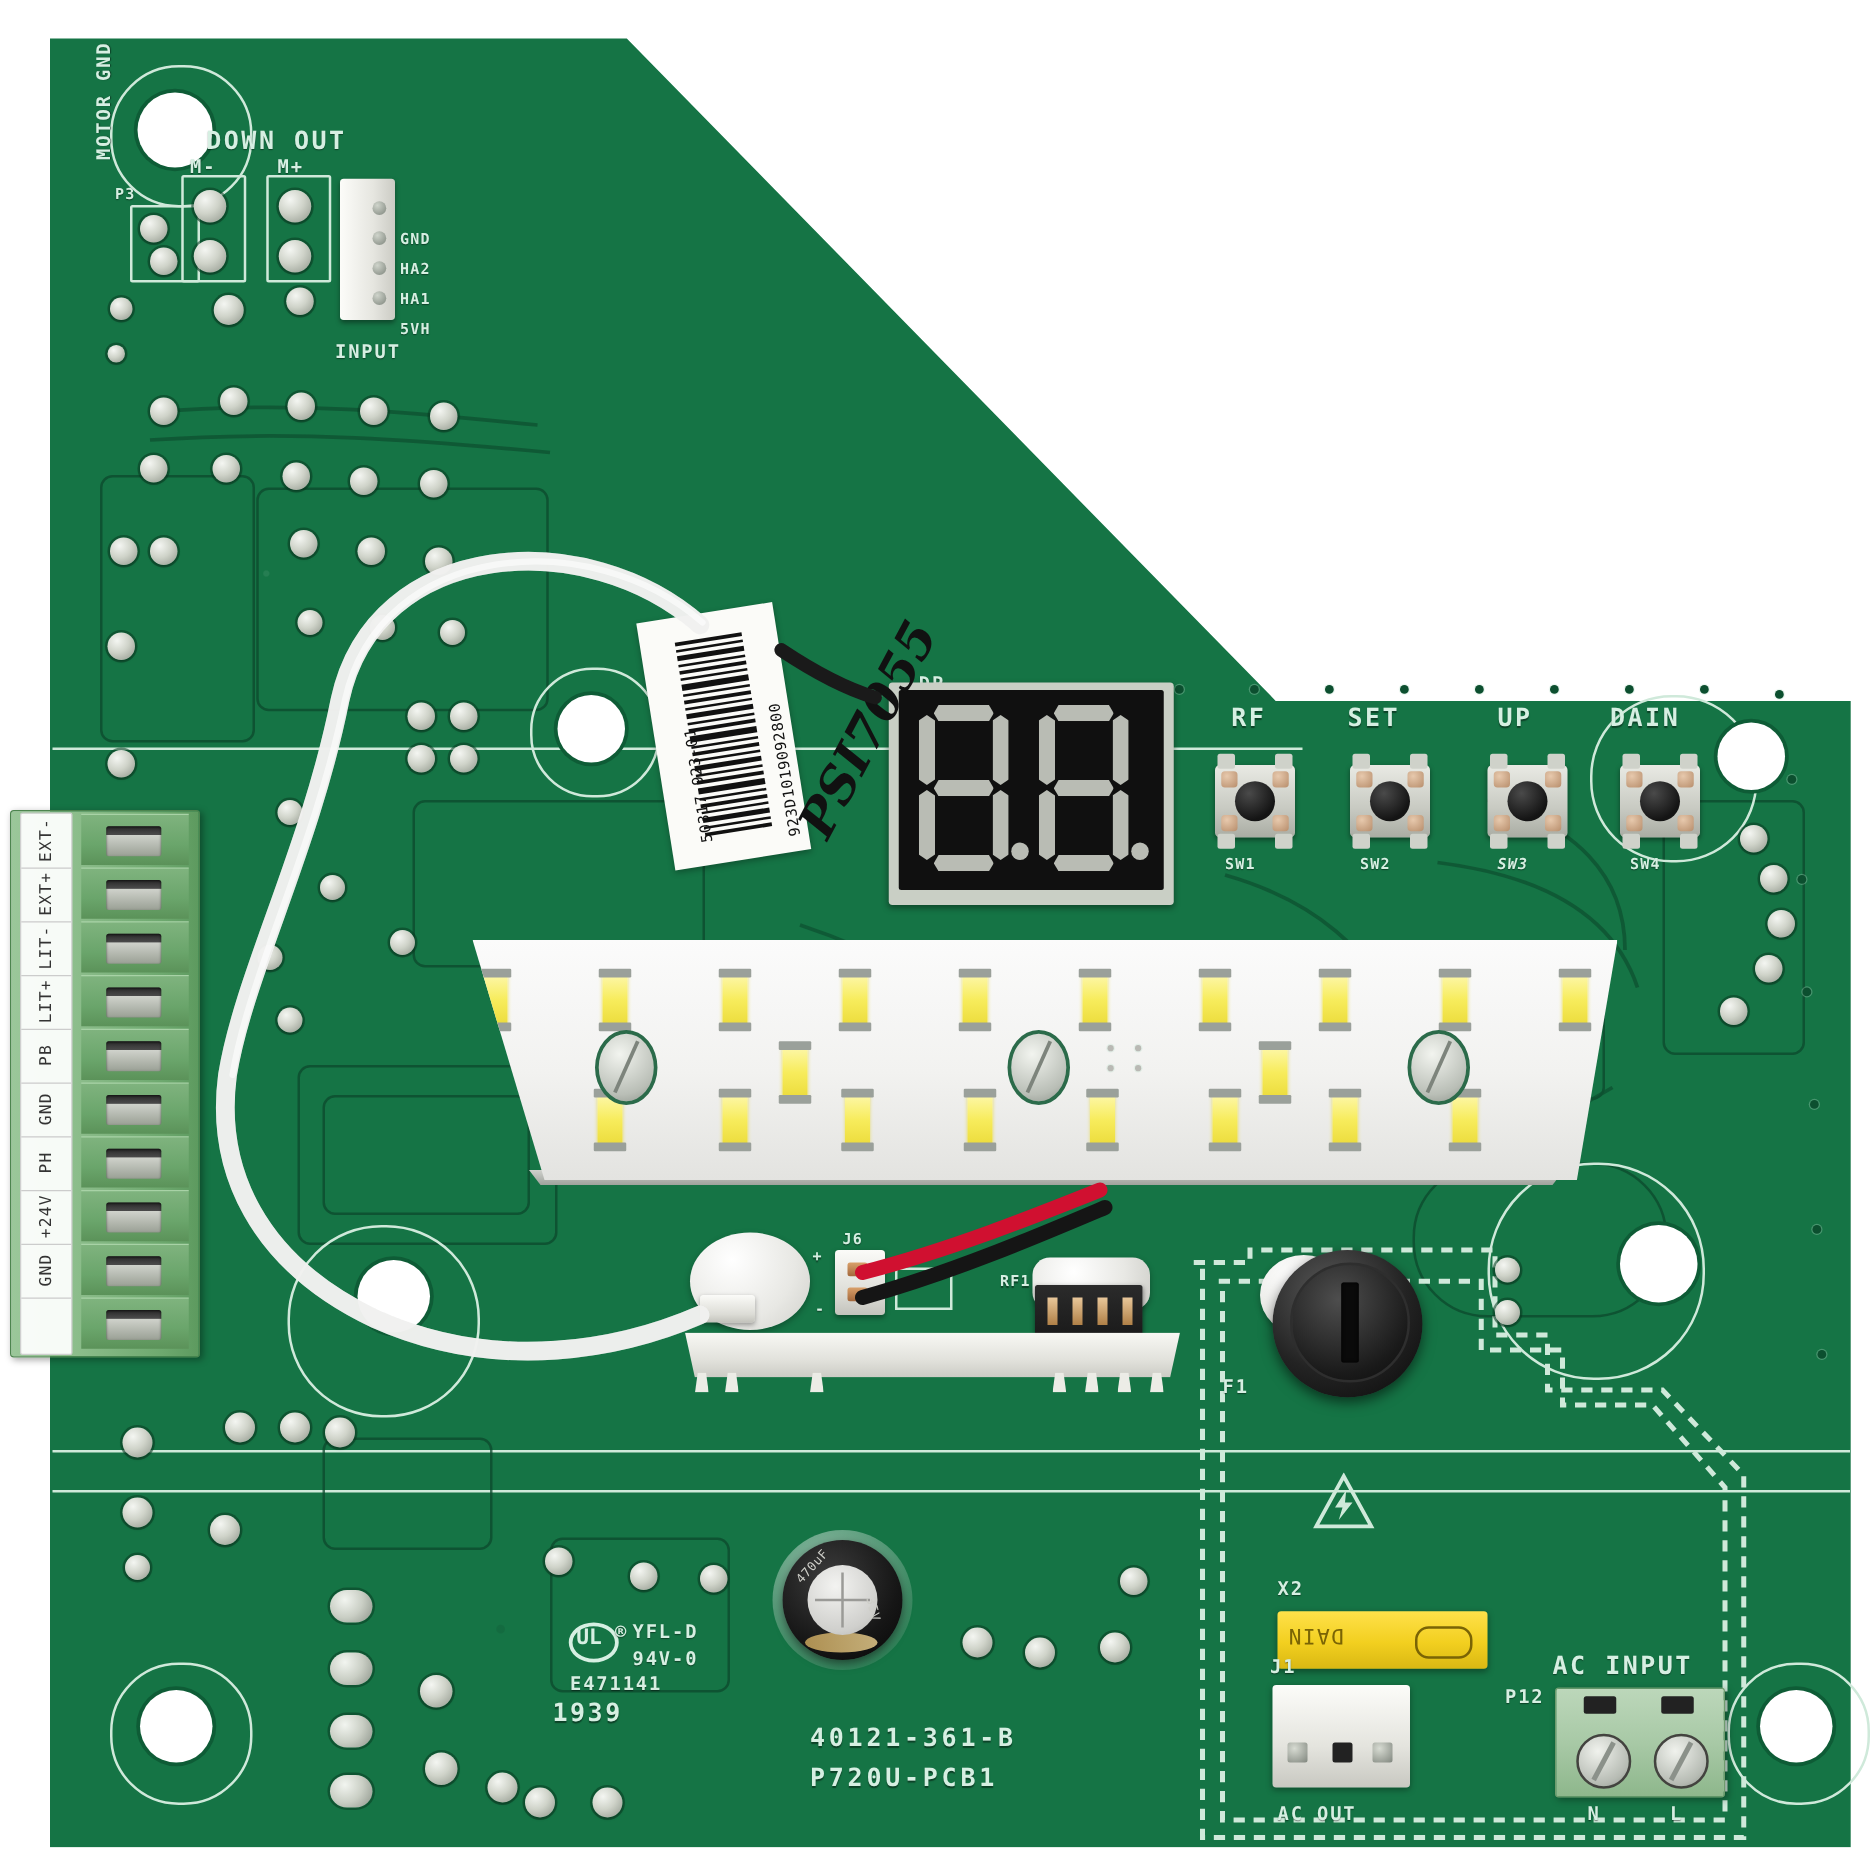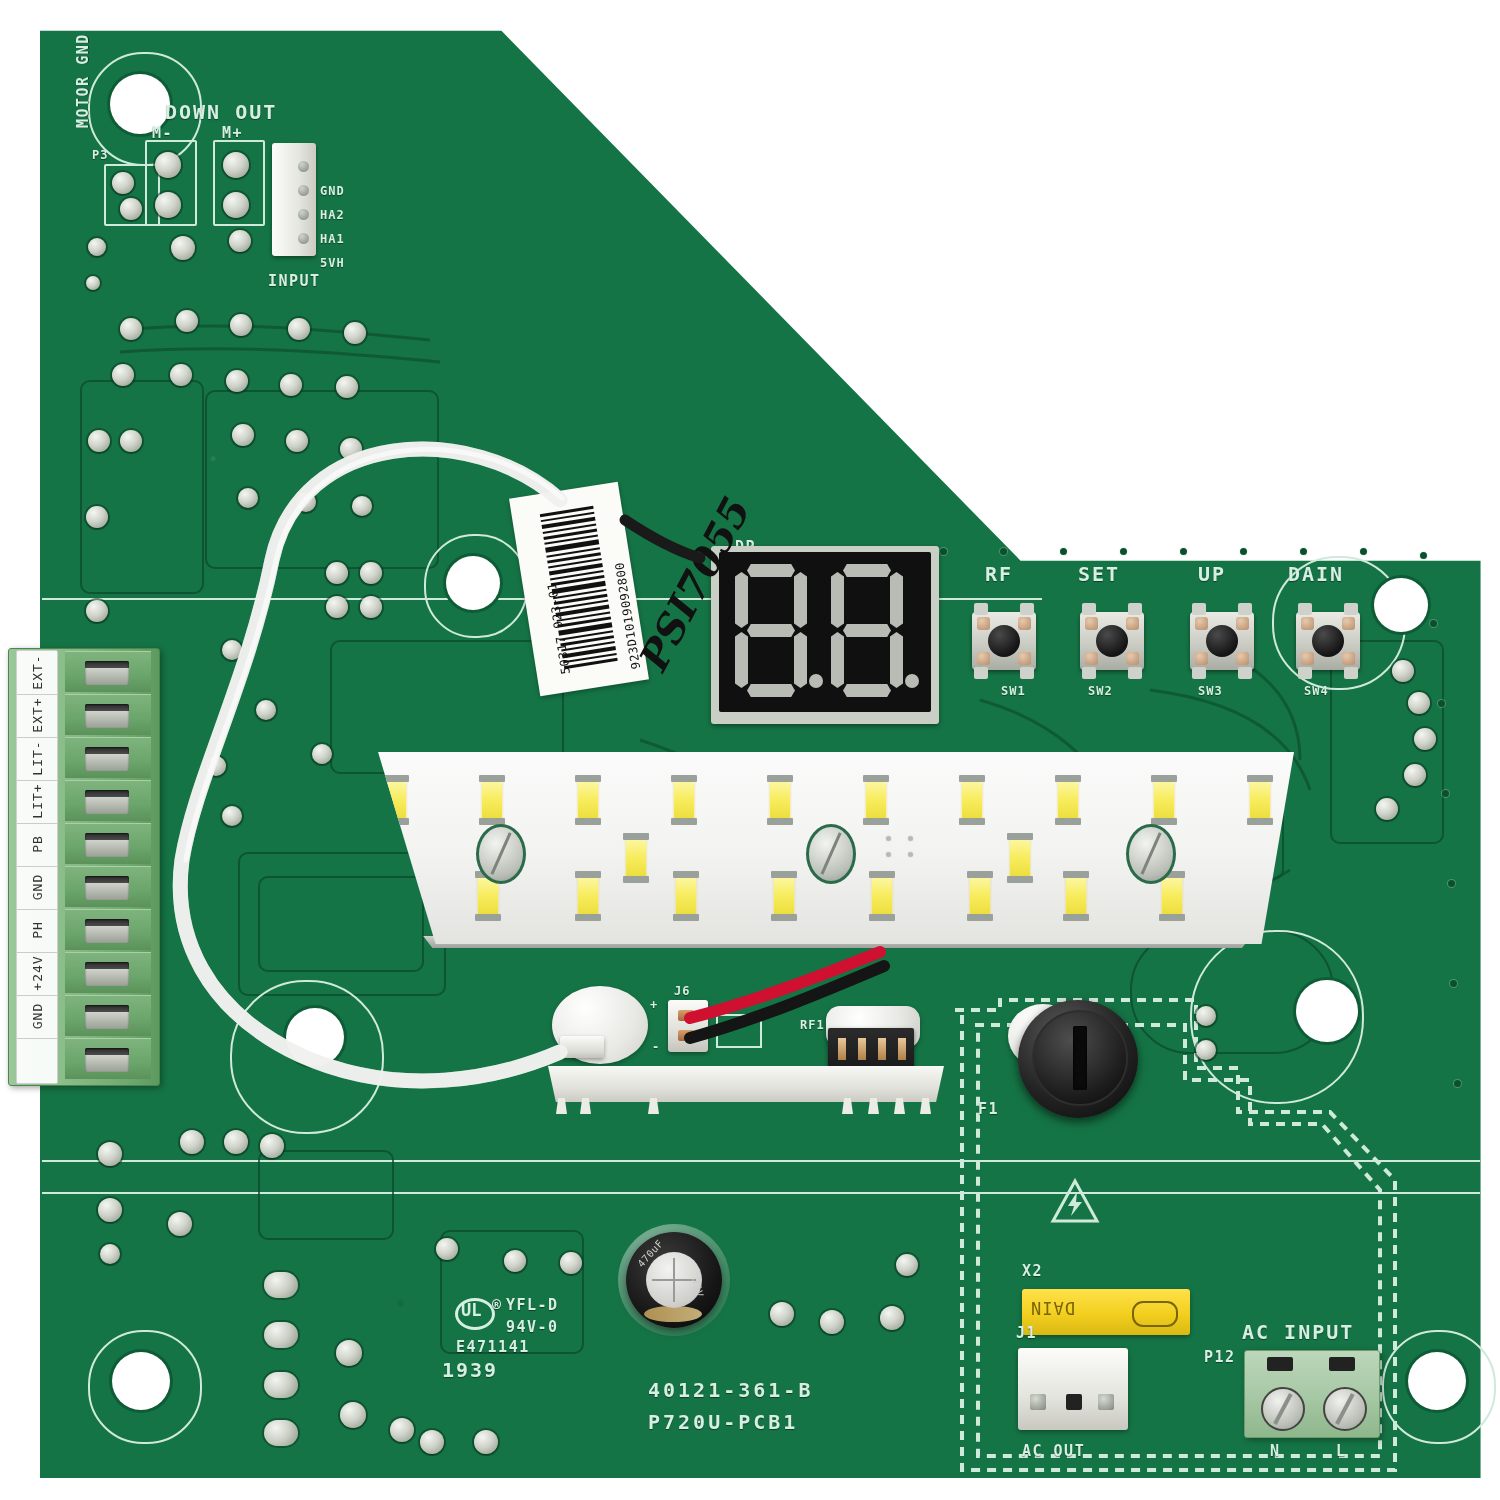--- a/index.html
+++ b/index.html
@@ -513,21 +513,21 @@
     <div class="leg lt"></div>
       <div class="leg rt"></div>
     <div class="leg lb"></div>
       <div class="leg rb"></div>
     <div class="tp tl"></div>
       <div class="tp tr"></div>
     <div class="tp bl"></div>
       <div class="tp br"></div>
     <div class="btn"></div>
   </div>
-  <div class="silk xs" style="left:980px;top:684px;margin-left:21px;">SW1</div>
+  <div class="silk xs" style="left:980px;top:684px;">SW1</div>
 
   <div class="silk" style="left:1078px;top:562px;">SET</div>
   <div class="tact" style="left:1080px;top:612px;">
     <div class="leg lt"></div>
       <div class="leg rt"></div>
     <div class="leg lb"></div>
       <div class="leg rb"></div>
     <div class="tp tl"></div>
       <div class="tp tr"></div>
     <div class="tp bl"></div>
@@ -541,21 +541,21 @@
     <div class="leg lt"></div>
       <div class="leg rt"></div>
     <div class="leg lb"></div>
       <div class="leg rb"></div>
     <div class="tp tl"></div>
       <div class="tp tr"></div>
     <div class="tp bl"></div>
       <div class="tp br"></div>
     <div class="btn"></div>
   </div>
-  <div class="silk xs" style="left:1198px;top:684px;">SW3</div>
+  <div class="silk xs" style="left:1198px;top:684px;font-style:italic;">SW3</div>
 
   <div class="silk" style="left:1288px;top:562px;">DAIN</div>
   <div class="tact" style="left:1296px;top:612px;">
     <div class="leg lt"></div>
       <div class="leg rt"></div>
     <div class="leg lb"></div>
       <div class="leg rb"></div>
     <div class="tp tl"></div>
       <div class="tp tr"></div>
     <div class="tp bl"></div>

